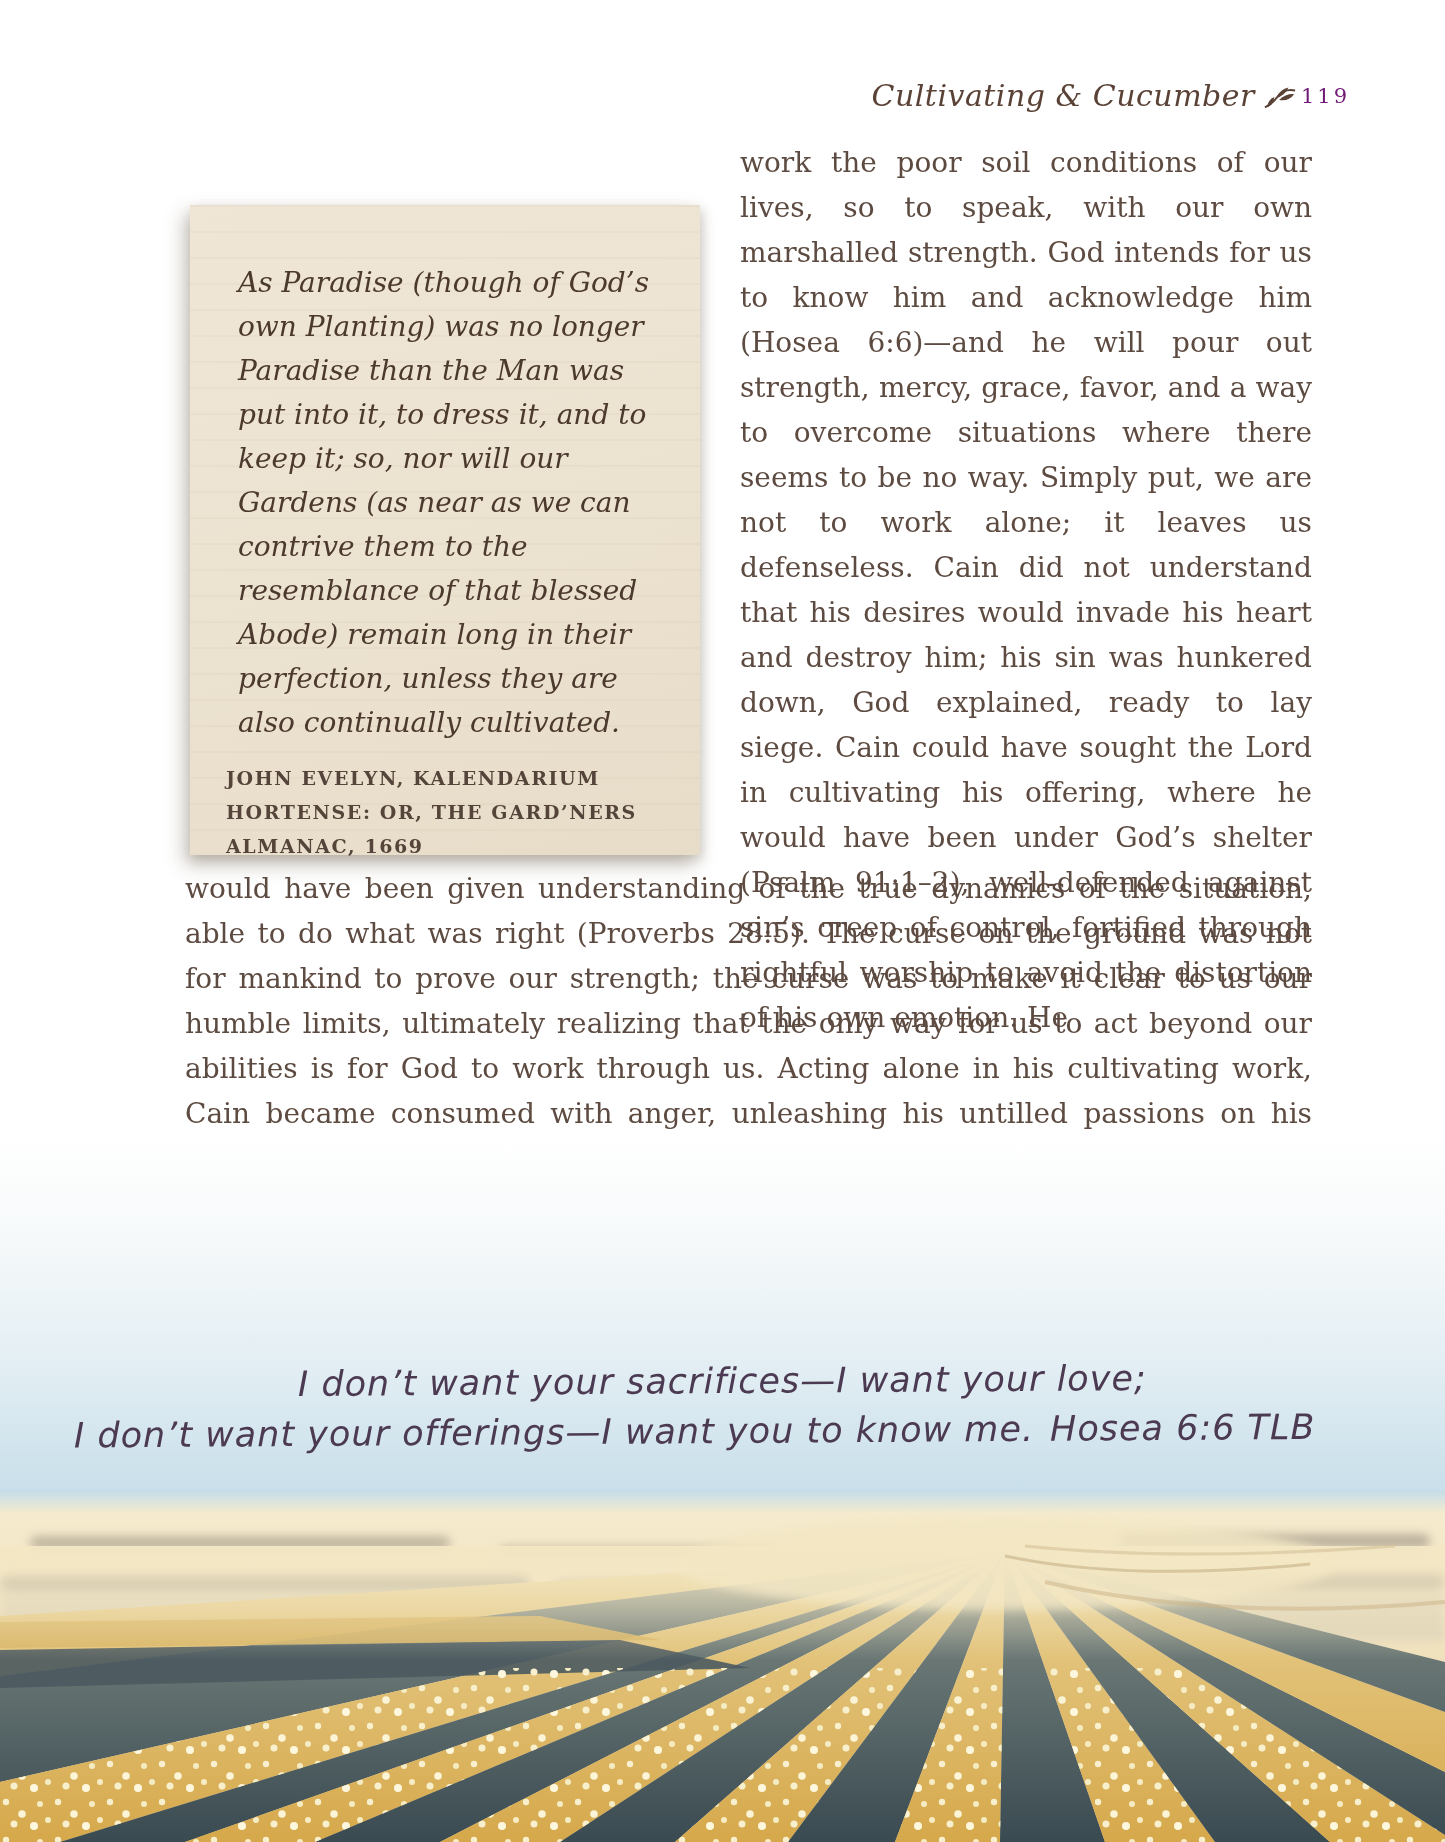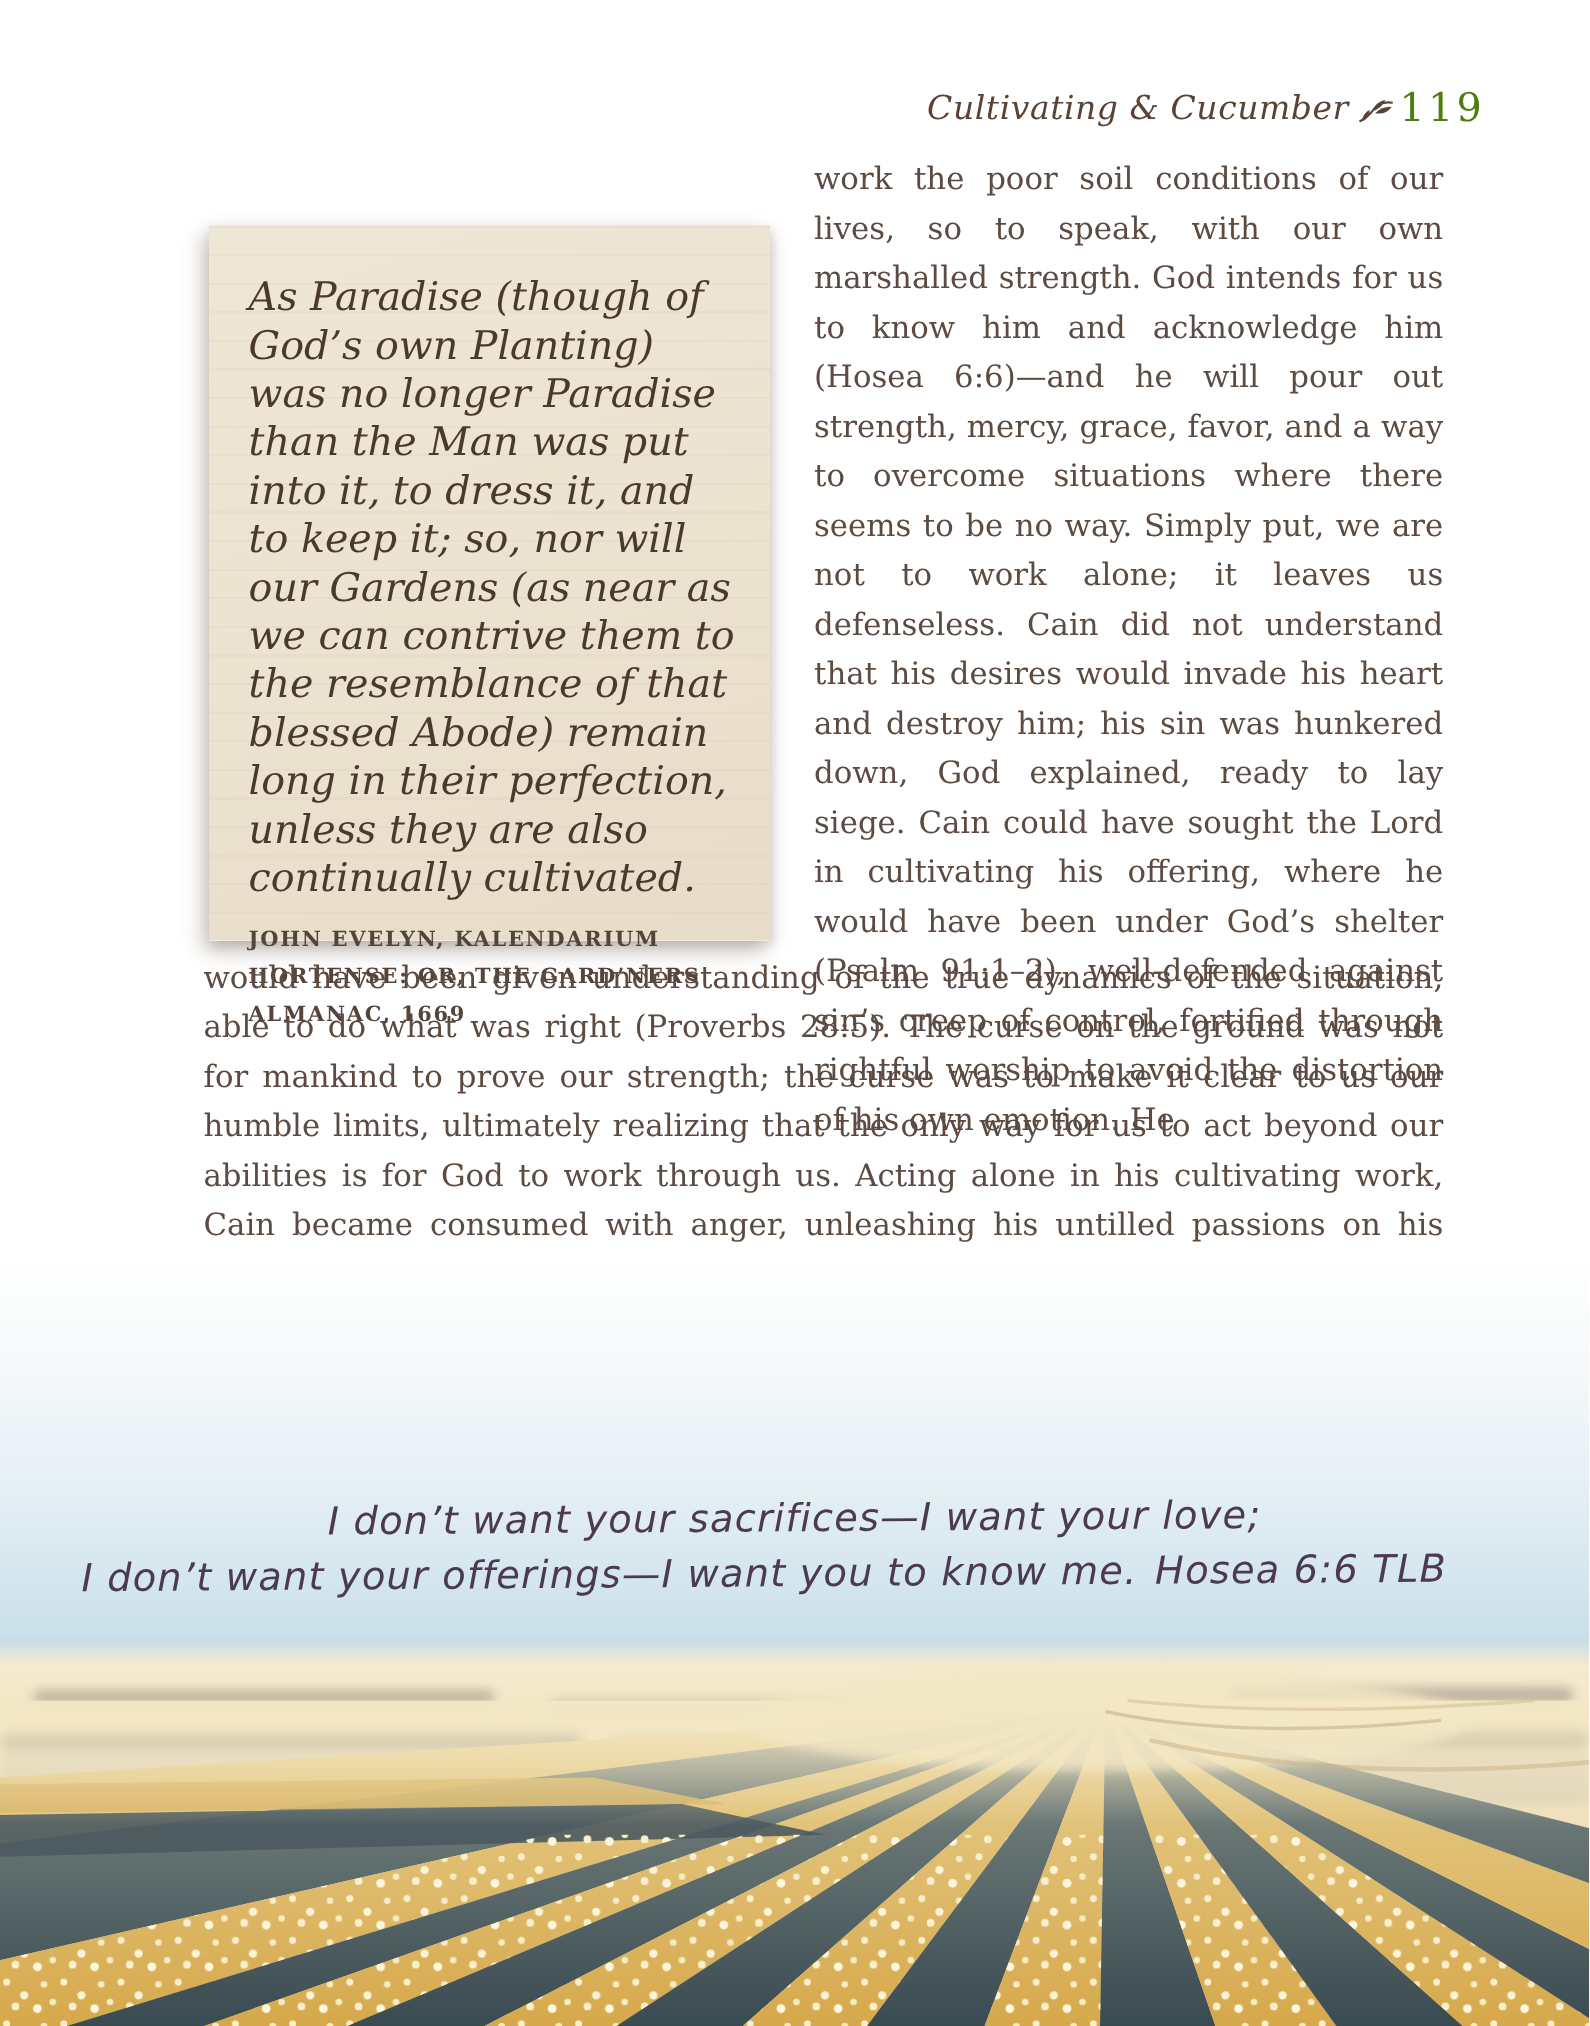--- a/index.html
+++ b/index.html
@@ -14,33 +14,33 @@
   .header{
     position:absolute;top:78px;right:95px;
     display:flex;align-items:center;gap:2px;
     color:#5b4237;
   }
   .chapter-title{
     font-style:italic;font-size:30px;letter-spacing:.5px;color:#5b4237;
   }
   .leaf-orn{width:34px;height:26px;margin:4px 2px 0 6px;}
   .page-number{
-    font-size:36px;letter-spacing:3px;color:#4d7c0f;
+    font-size:21px;letter-spacing:3px;color:#701a75;
   }
   
   .quote-card{
     position:absolute;left:190px;top:205px;width:510px;height:650px;
     box-sizing:border-box;padding:44px 30px 30px 36px;
     background:
       repeating-linear-gradient(180deg, rgba(205,190,165,.14) 0 2px, rgba(0,0,0,0) 2px 26px),
       linear-gradient(160deg,#efe6d6 0%, #ece2d0 55%, #e7dcc8 100%);
     box-shadow:-5px 9px 18px rgba(96,82,60,.38), 3px 4px 10px rgba(96,82,60,.18);
   }
   .quote-text{
-    margin:0;font-style:italic;font-size:36px;line-height:44px;color:#4c392e;
+    margin:12px;font-style:italic;font-size:28px;line-height:44px;color:#4c392e;
   }
   .quote-attr{
     margin:16px 0 0 0;font-size:19px;line-height:34px;letter-spacing:1.6px;
     color:#55443a;
     font-weight:bold;
   }
   
   .body-col{
     position:absolute;left:740px;top:140px;width:572px;
     font-size:28px;line-height:45px;color:#5d4b41;text-align:justify;

